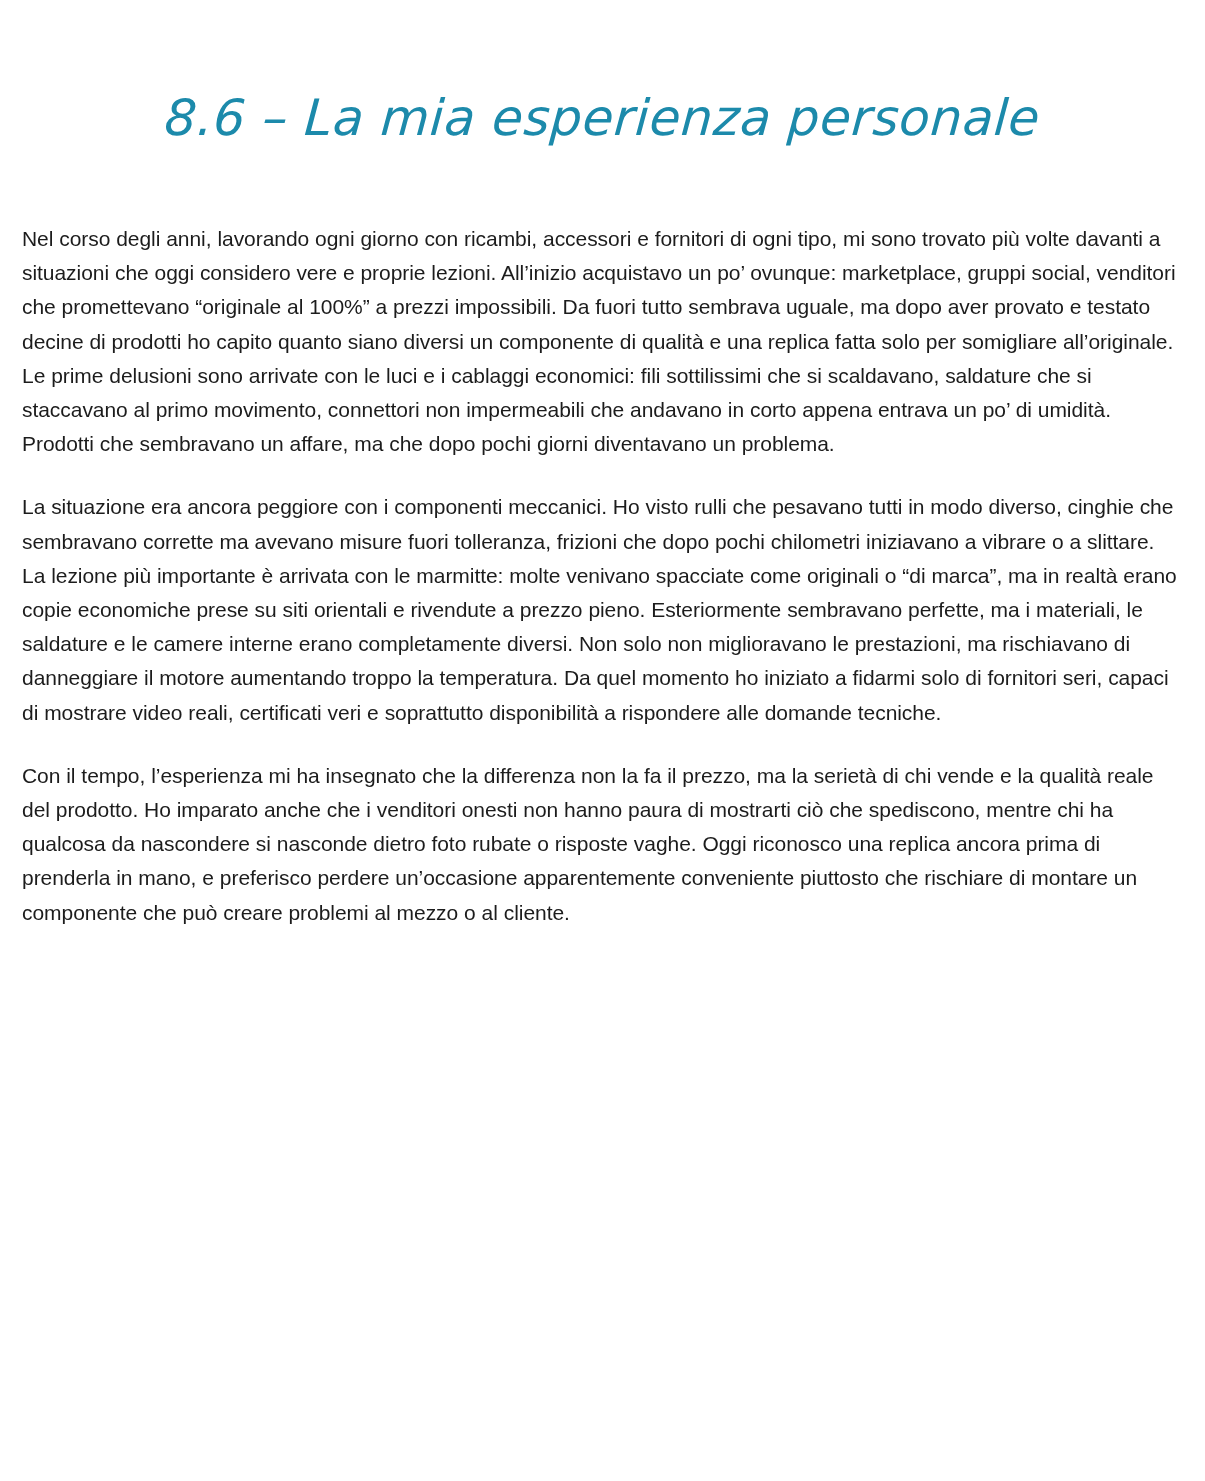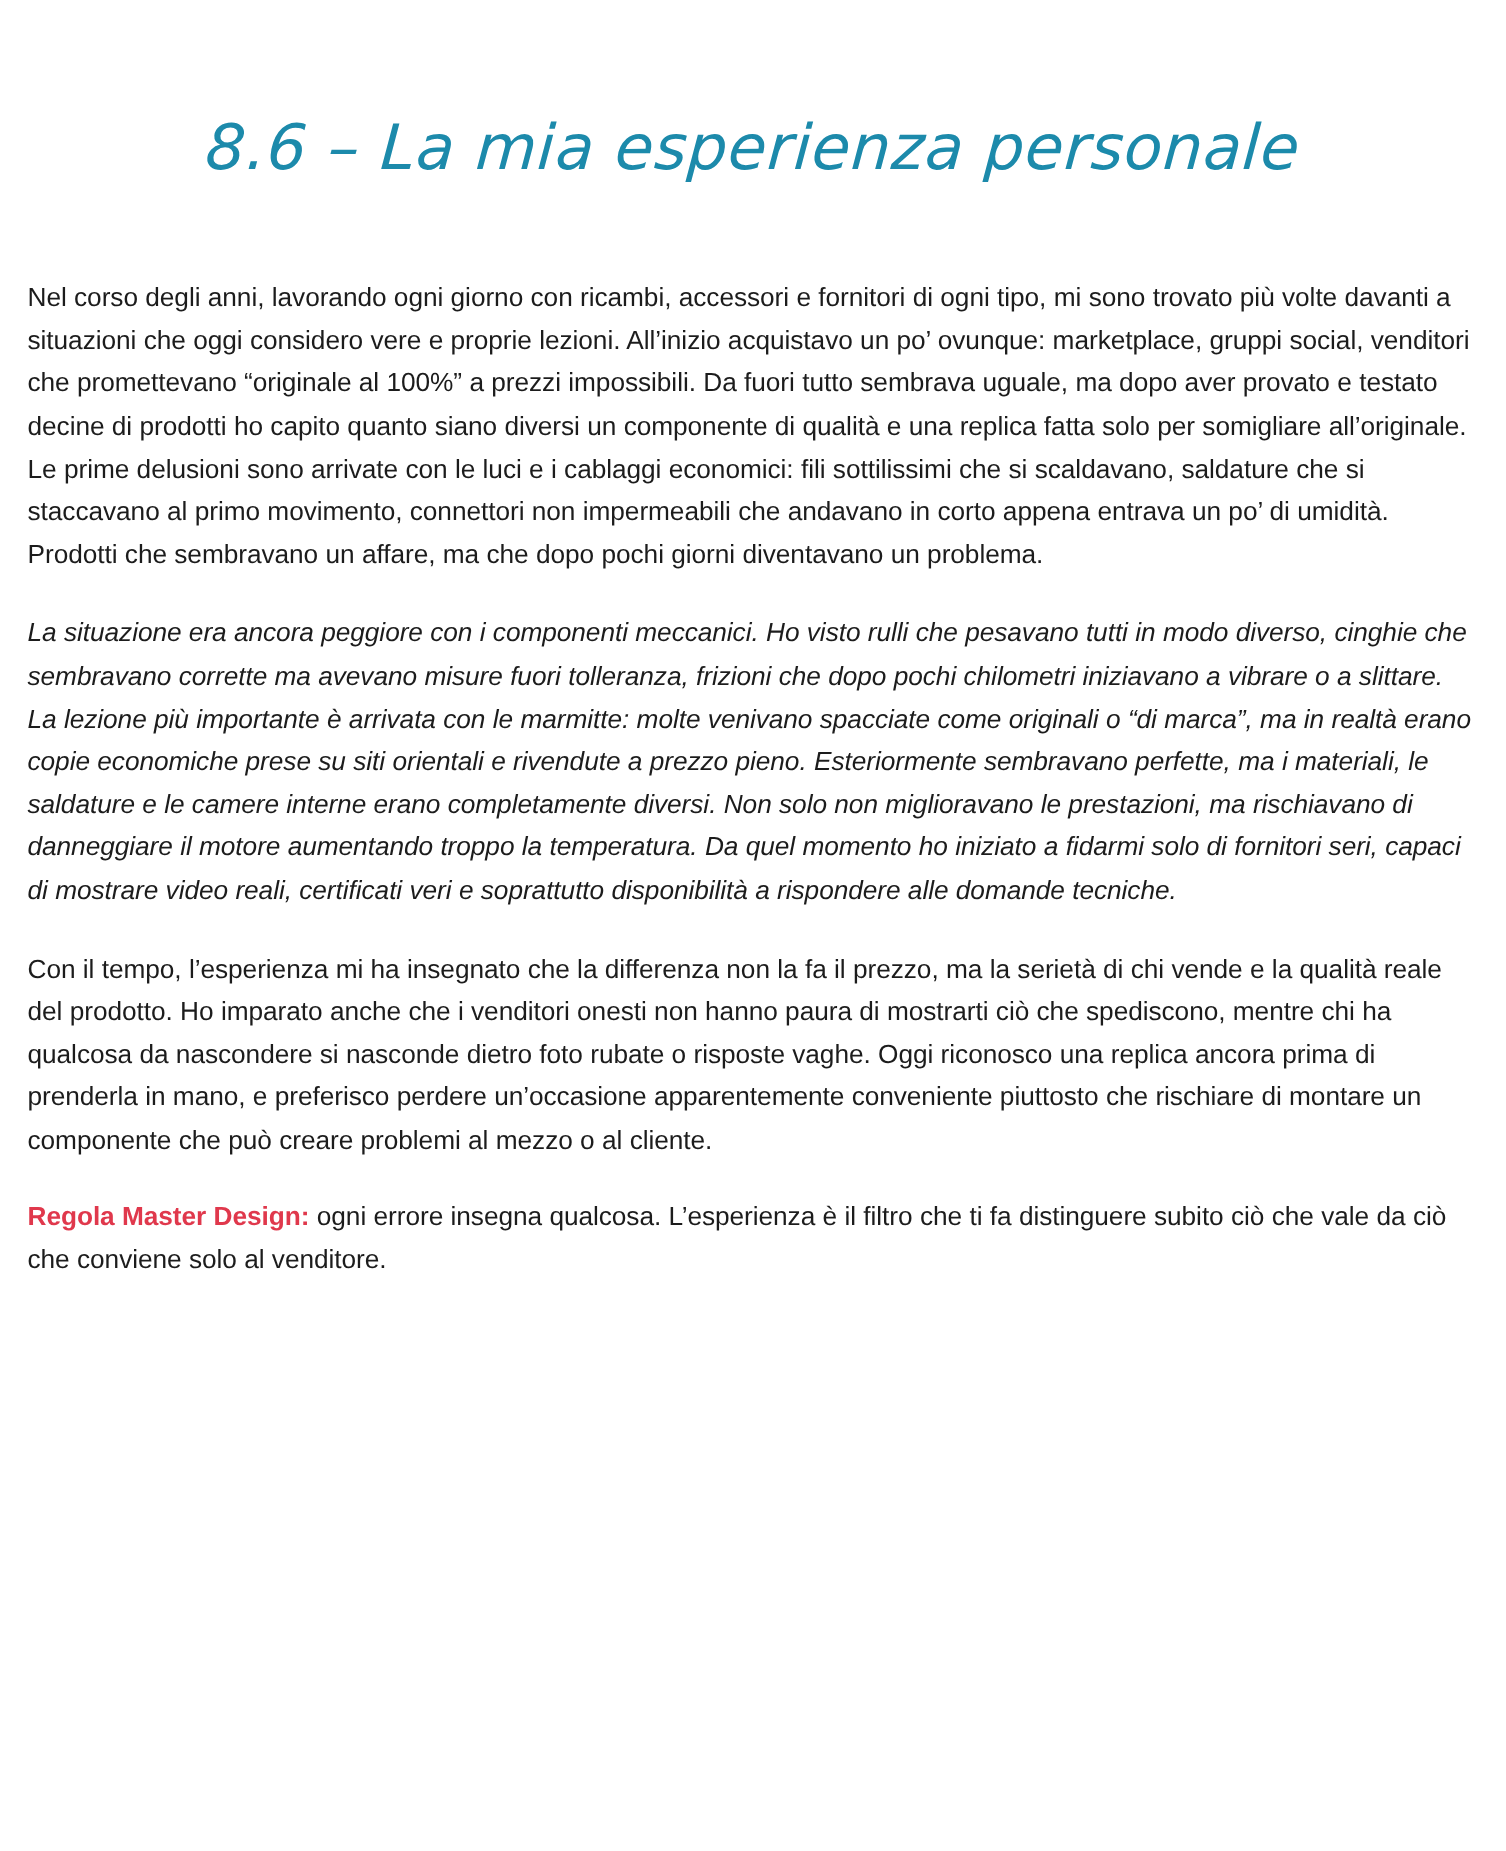--- a/index.html
+++ b/index.html
@@ -68,35 +68,34 @@
     margin-bottom: 0;
   }
 
   .rule-lead {
     font-weight: 700;
     color: #e0384c;
   }
 
   
   .para.p1 { margin-bottom: 29px; }
-  .para.p2 { margin-bottom: 29px; font-style: italic; }
+  .para.p2 { margin-bottom: 29px; }
   .para.p3 { margin-bottom: 27px; }
 </style>
 </head>
 <body>
 
 <div class="page">
 
   <h1 class="doc-title">8.6 – La mia esperienza personale</h1>
 
   <div class="body-copy">
 
     <p class="para p1">Nel corso degli anni, lavorando ogni giorno con ricambi, accessori e fornitori di ogni tipo, mi sono trovato più volte davanti a situazioni che oggi considero vere e proprie lezioni. All’inizio acquistavo un po’ ovunque: marketplace, gruppi social, venditori che promettevano “originale al 100%” a prezzi impossibili. Da fuori tutto sembrava uguale, ma dopo aver provato e testato decine di prodotti ho capito quanto siano diversi un componente di qualità e una replica fatta solo per somigliare all’originale. Le prime delusioni sono arrivate con le luci e i cablaggi economici: fili sottilissimi che si scaldavano, saldature che si staccavano al primo movimento, connettori non impermeabili che andavano in corto appena entrava un po’ di umidità. Prodotti che sembravano un affare, ma che dopo pochi giorni diventavano un problema.</p>
 
     <p class="para p2">La situazione era ancora peggiore con i componenti meccanici. Ho visto rulli che pesavano tutti in modo diverso, cinghie che sembravano corrette ma avevano misure fuori tolleranza, frizioni che dopo pochi chilometri iniziavano a vibrare o a slittare. La lezione più importante è arrivata con le marmitte: molte venivano spacciate come originali o “di marca”, ma in realtà erano copie economiche prese su siti orientali e rivendute a prezzo pieno. Esteriormente sembravano perfette, ma i materiali, le saldature e le camere interne erano completamente diversi. Non solo non miglioravano le prestazioni, ma rischiavano di danneggiare il motore aumentando troppo la temperatura. Da quel momento ho iniziato a fidarmi solo di fornitori seri, capaci di mostrare video reali, certificati veri e soprattutto disponibilità a rispondere alle domande tecniche.</p>
 
     <p class="para p3">Con il tempo, l’esperienza mi ha insegnato che la differenza non la fa il prezzo, ma la serietà di chi vende e la qualità reale del prodotto. Ho imparato anche che i venditori onesti non hanno paura di mostrarti ciò che spediscono, mentre chi ha qualcosa da nascondere si nasconde dietro foto rubate o risposte vaghe. Oggi riconosco una replica ancora prima di prenderla in mano, e preferisco perdere un’occasione apparentemente conveniente piuttosto che rischiare di montare un componente che può creare problemi al mezzo o al cliente.</p>
 
-    <p class="para p4"><span class="rule-lead">Regola Master Design:</span><span> ogni errore insegna qualcosa. L’esperienza è il filtro che ti fa distinguere subito ciò che vale da ciò che conviene solo al venditore.</span></p>
 
   </div>
 
 </div>
 
 </body></html>

